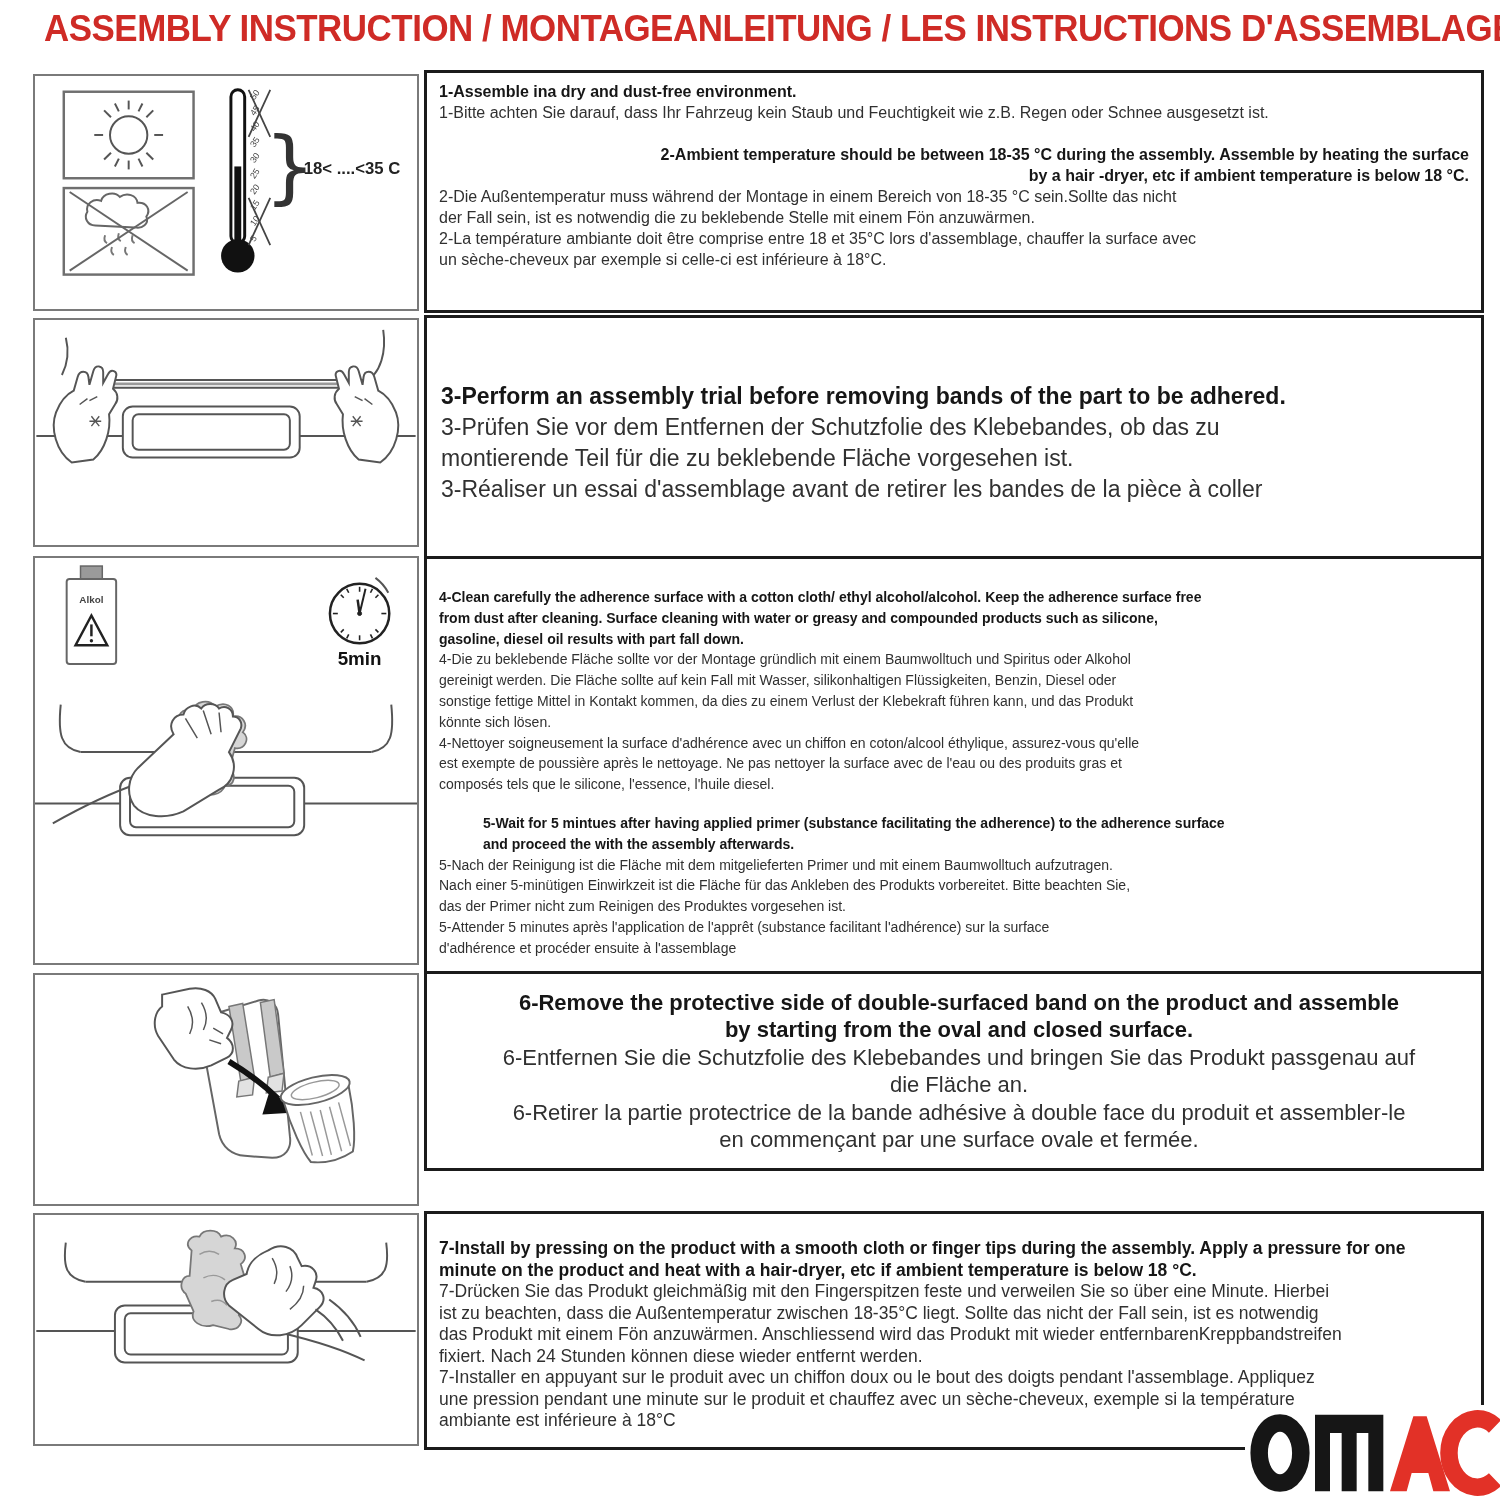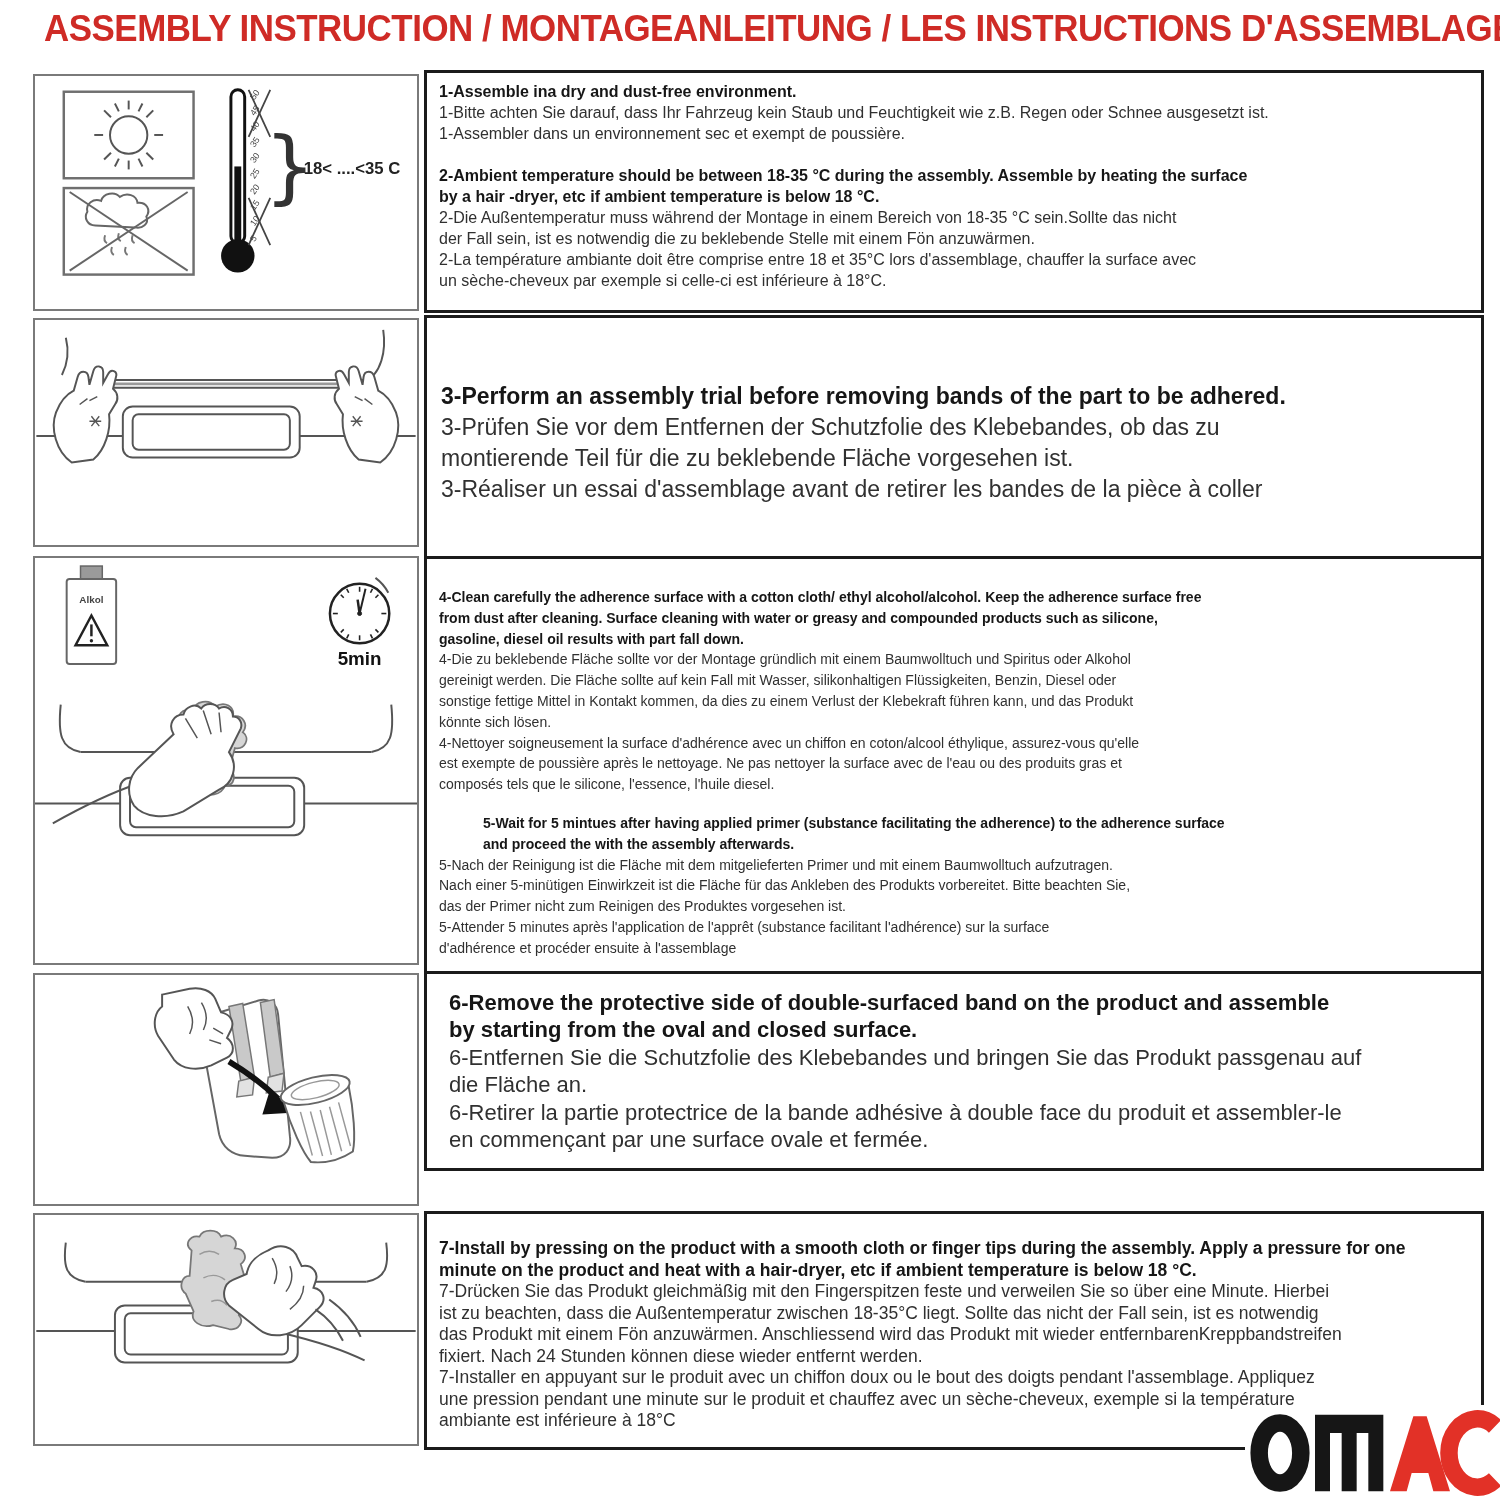--- a/index.html
+++ b/index.html
@@ -21,30 +21,30 @@
   .text-box {
     position:absolute; background:#fff; border:3px solid #1b1b1b;
     padding:8px 12px; overflow:hidden;
   }
   .p { white-space:pre-line; }
   .b { font-weight:bold; color:#161616; }
   .r { font-weight:normal; color:#303030; }
   
   #illus1 { left:33px; top:74px;  width:386px; height:237px; }
   #text1  { left:424px; top:70px; width:1060px; height:243px; font-size:16px; line-height:21px; }
-  #text1 .gap { margin-top:21px; }
+  #text1 .gap { margin-top:21px;text-align:right; }
   #illus2 { left:33px; top:318px; width:386px; height:229px; }
   #text2  { left:424px; top:315px; width:1060px; height:256px; font-size:23px; line-height:31px;
             display:flex; flex-direction:column; justify-content:center; padding-left:14px; }
   #illus3 { left:33px; top:556px; width:386px; height:409px; }
   #text3  { left:424px; top:556px; width:1060px; height:528px; font-size:14px; line-height:20.8px; padding-top:28px; }
   #text3 .gap { margin-top:18px;margin-left:44px; }
   #illus4 { left:33px; top:973px; width:386px; height:233px; }
   #text4  { left:424px; top:971px; width:1060px; height:200px; font-size:22px; line-height:27.5px;
-            display:flex; flex-direction:column; justify-content:center; padding-left:22px; }
+            display:flex; flex-direction:column; justify-content:center; padding-left:22px;text-align:center; }
   #illus5 { left:33px; top:1213px; width:386px; height:233px; }
   #text5  { left:424px; top:1211px; width:1060px; height:239px; font-size:17.5px; line-height:21.5px; padding-top:24px; }
   #logo {
     position:absolute; left:1245px; top:1405px; width:255px; height:95px;
     background:#fff; z-index:5; display:flex; align-items:center; justify-content:flex-end;
   }
   #logo svg { width:250px; height:88px; }
 </style>
 </head>
 <body>
@@ -99,21 +99,20 @@
           <line x1="238" y1="124" x2="216" y2="172"></line>
       </g>
       <text x="232" y="120" font-size="82" fill="#333" font-family="DejaVu Sans, sans-serif">}</text>
       <text x="272" y="100" font-size="17" font-weight="bold" fill="#222">18&lt; ....&lt;35 C</text>
     </g>
   </svg>
 </div>
 <div class="text-box" id="text1">
   <p class="p b">1-Assemble ina dry and dust-free environment.</p>
   <p class="p r">1-Bitte achten Sie darauf, dass Ihr Fahrzeug kein Staub und Feuchtigkeit wie z.B. Regen oder Schnee ausgesetzt ist.</p>
-  <p class="p r">1-Assembler dans un environnement sec et exempt de poussière.</p>
   <p class="p b gap">2-Ambient temperature should be between 18-35 °C  during the assembly. Assemble by heating the surface
 by a hair -dryer, etc if ambient temperature is below 18 °C.</p>
   <p class="p r">2-Die Außentemperatur muss während der Montage in einem Bereich von 18-35 °C  sein.Sollte das nicht
 der Fall sein, ist es notwendig die zu beklebende Stelle mit einem Fön anzuwärmen.</p>
   <p class="p r">2-La température ambiante doit être comprise entre 18 et 35°C lors d'assemblage, chauffer la surface avec
 un sèche-cheveux par exemple si celle-ci est inférieure à 18°C.</p>
 </div>
 
 <div class="illus-box" id="illus2">
   <svg viewBox="0 0 386 229">

